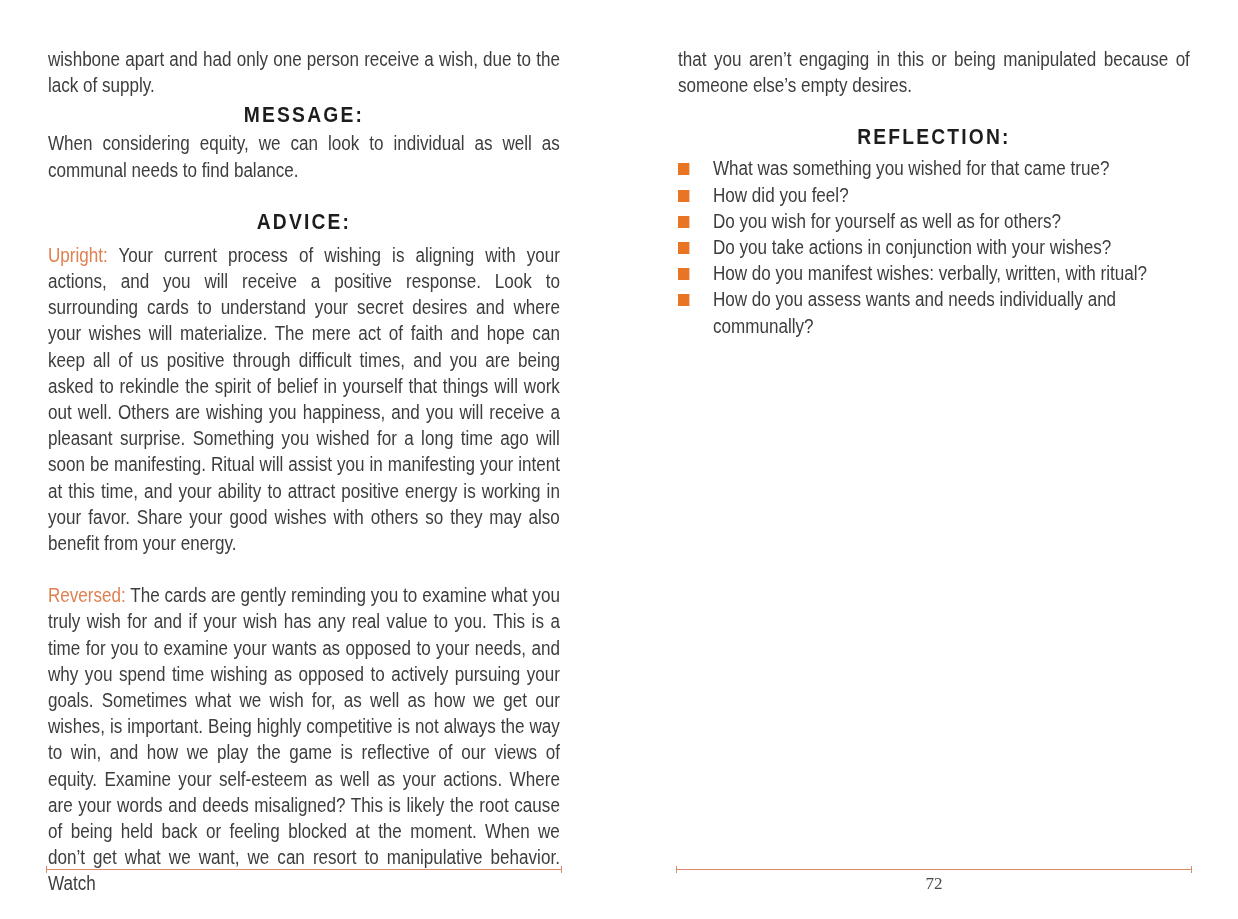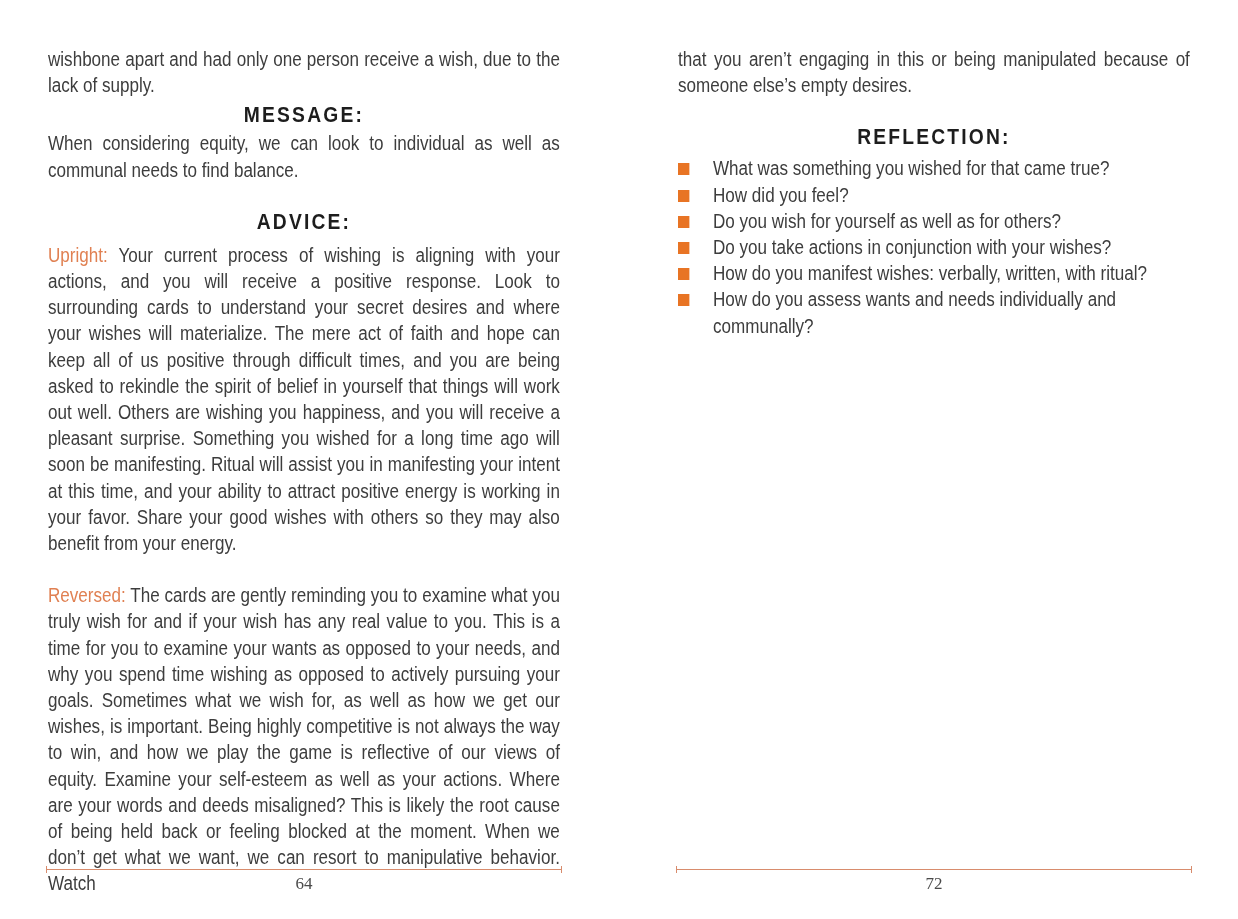--- a/index.html
+++ b/index.html
@@ -157,18 +157,17 @@
         <span class="q-text">How do you manifest wishes: verbally, written, with ritual?</span>
       </li>
       <li class="q-item">
         <span class="bullet-square"></span>
         <span class="q-text">How do you assess wants and needs individually and communally?</span>
       </li>
     </ul>
   </div>
 
   <div class="footer-rule rule-left"></div>
-  <div class="page-number pn-left">64</div>
 
   <div class="footer-rule rule-right"></div>
   <div class="page-number pn-right">72</div>
 
 </div>
 
 </body></html>

